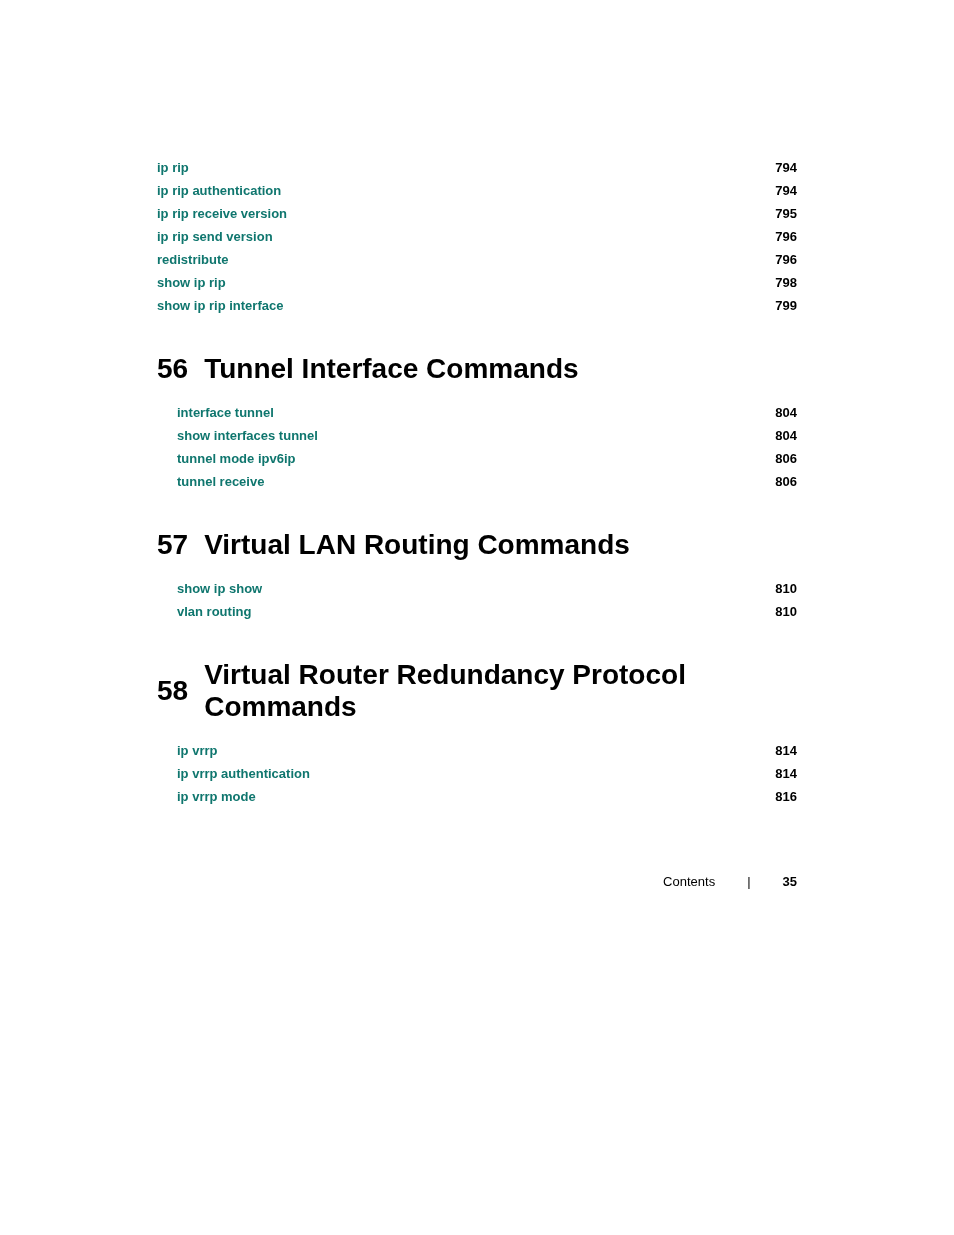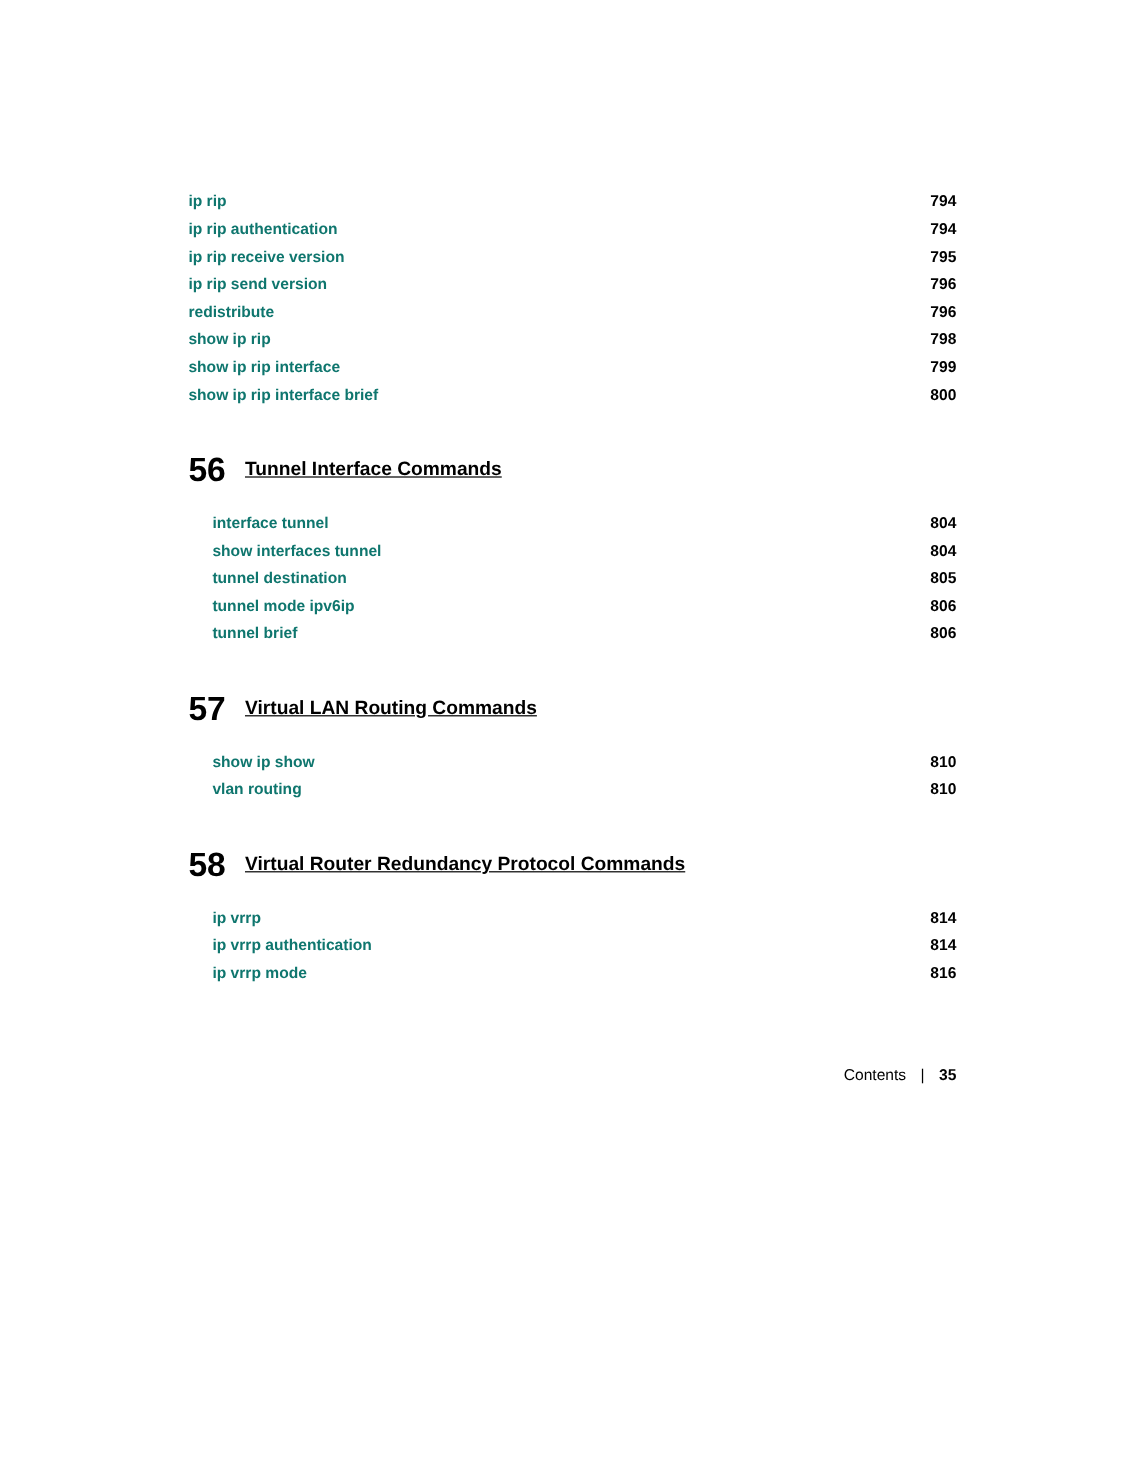--- a/index.html
+++ b/index.html
@@ -60,38 +60,38 @@
 
     .chapter-number {
       font-size: 28px;
       font-weight: bold;
       color: #000000;
       margin-right: 16px;
       font-family: Arial, Helvetica, sans-serif;
     }
 
     .chapter-title {
-      font-size: 16px;
-      font-weight: bold;
-      color: #000000;
-      font-family: Arial, Helvetica, sans-serif;
-      text-decoration: underline;
+      font-size: 28px;
+      font-weight: bold;
+      color: #000000;
+      font-family: Arial, Helvetica, sans-serif;
     }
 
     .entries-section {
       margin-left: 20px;
     }
 
     .footer {
       display: flex;
       justify-content: flex-end;
       align-items: flex-end;
       margin-top: 60px;
       padding-top: 10px;
       border-top: none;
+      gap: 20px;
     }
 
     .footer-text {
       font-size: 13px;
       color: #000000;
       font-family: Arial, Helvetica, sans-serif;
     }
 
     .footer-separator {
       margin: 0 12px;
@@ -142,25 +142,20 @@
     </div>
       <div class="toc-entry">
       <span class="toc-entry-label">show ip rip</span>
       <span class="toc-entry-dots"></span>
       <span class="toc-entry-page">798</span>
     </div>
       <div class="toc-entry">
       <span class="toc-entry-label">show ip rip interface</span>
       <span class="toc-entry-dots"></span>
       <span class="toc-entry-page">799</span>
-    </div>
-      <div class="toc-entry">
-      <span class="toc-entry-label">show ip rip interface brief</span>
-      <span class="toc-entry-dots"></span>
-      <span class="toc-entry-page">800</span>
     </div>
     </div>
 
   <div class="chapters-container">
   <div>
         <div class="chapter-heading">
       <span class="chapter-number">56</span>
       <span class="chapter-title">Tunnel Interface Commands</span>
     </div>
         <div class="entries-section">
@@ -168,31 +163,26 @@
         <span class="toc-entry-label">interface tunnel</span>
         <span class="toc-entry-dots"></span>
         <span class="toc-entry-page">804</span>
       </div>
           <div class="toc-entry">
         <span class="toc-entry-label">show interfaces tunnel</span>
         <span class="toc-entry-dots"></span>
         <span class="toc-entry-page">804</span>
       </div>
           <div class="toc-entry">
-        <span class="toc-entry-label">tunnel destination</span>
-        <span class="toc-entry-dots"></span>
-        <span class="toc-entry-page">805</span>
-      </div>
-          <div class="toc-entry">
         <span class="toc-entry-label">tunnel mode ipv6ip</span>
         <span class="toc-entry-dots"></span>
         <span class="toc-entry-page">806</span>
       </div>
           <div class="toc-entry">
-        <span class="toc-entry-label">tunnel brief</span>
+        <span class="toc-entry-label">tunnel receive</span>
         <span class="toc-entry-dots"></span>
         <span class="toc-entry-page">806</span>
       </div>
         </div>
       </div>
       <div>
         <div class="chapter-heading">
       <span class="chapter-number">57</span>
       <span class="chapter-title">Virtual LAN Routing Commands</span>
     </div>

